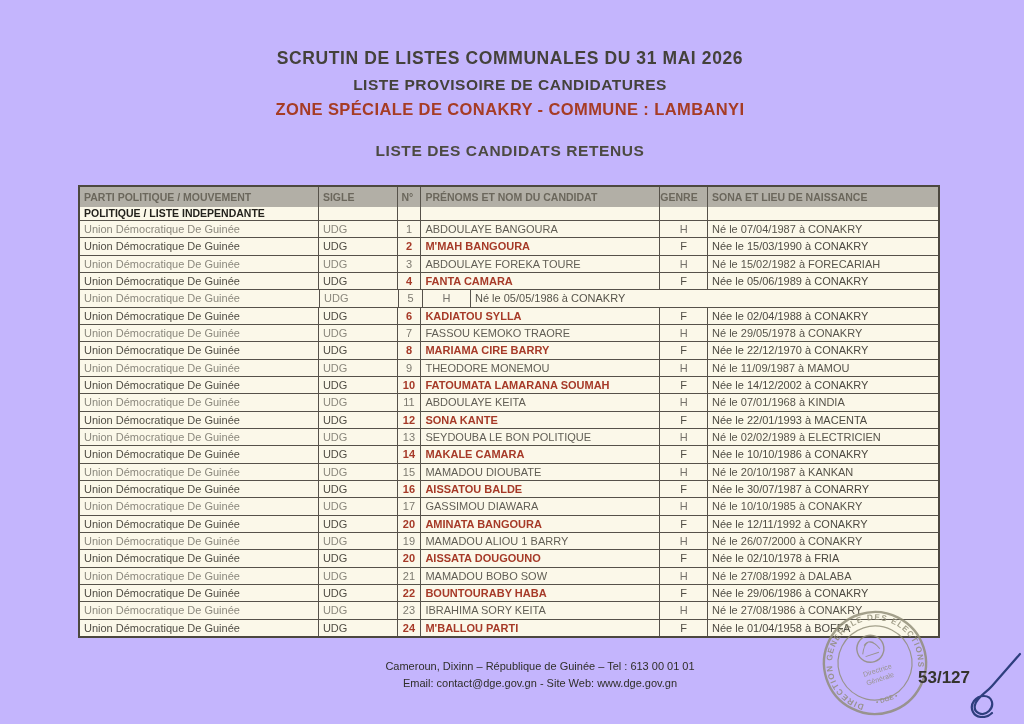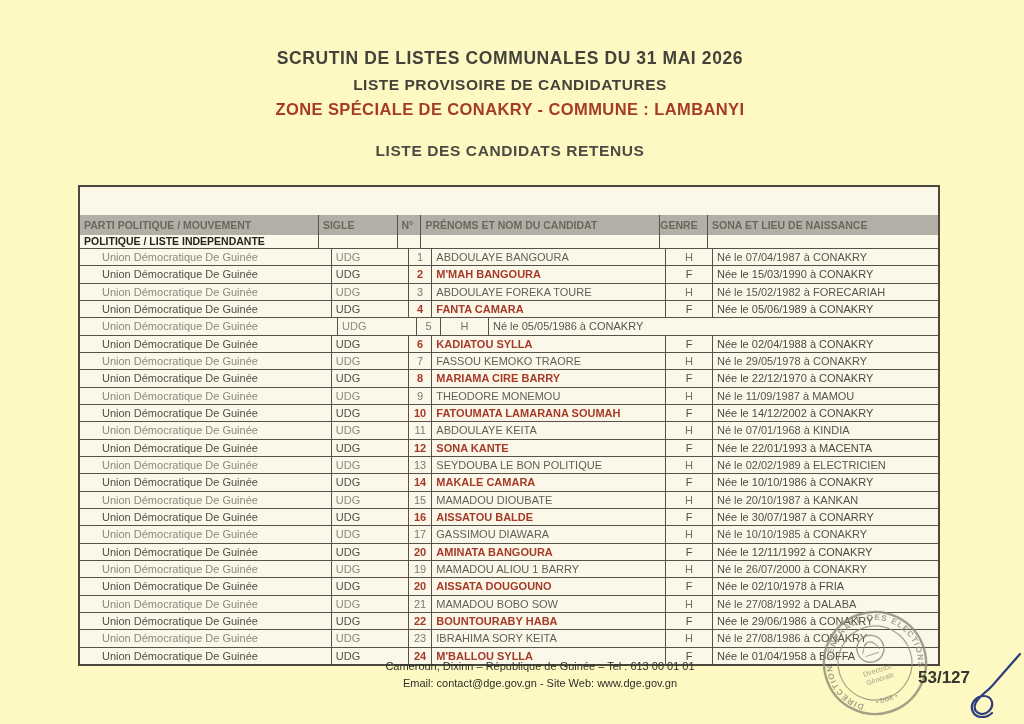--- a/index.html
+++ b/index.html
@@ -1,40 +1,40 @@
 <!DOCTYPE html>
 <html><head>
 <meta charset="utf-8">
 <style>
   html,body{margin:0;padding:0;}
   body{width:1024px;height:724px;overflow:hidden;
        font-family:"Liberation Sans",sans-serif;}
-  .page{position:relative;width:1024px;height:724px;background:#fef9c3;}
+  .page{position:relative;width:1024px;height:724px;background:#c4b5fd;}
 
   
   .titles{position:absolute;left:80px;top:48px;width:860px;text-align:center;}
   .t1{font-size:17.5px;font-weight:bold;letter-spacing:.6px;color:#44423b;}
   .t2{font-size:15.5px;font-weight:bold;letter-spacing:.5px;color:#44423b;margin-top:7px;}
   .t3{font-size:16.5px;font-weight:bold;letter-spacing:.4px;color:#a63c25;margin-top:6px;}
   .t4{font-size:15.5px;font-weight:bold;letter-spacing:.6px;color:#4c4a42;margin-top:23px;}
 
   
   .tbl{position:absolute;left:78px;top:185px;width:862px;
        border:2px solid #4c483f;box-sizing:border-box;background:#fbf8e9;}
   .thead{display:flex;height:33px;
-         background:linear-gradient(to bottom,#b2afa6 0,#b2afa6 20px,#fbf8e9 20px);margin-top:28px;}
+         background:linear-gradient(to bottom,#b2afa6 0,#b2afa6 20px,#fbf8e9 20px);}
   .hc{box-sizing:border-box;border-right:1px solid #56524a;padding:0 0 0 4px;
       font-size:10.5px;font-weight:bold;color:#6b675c;line-height:20px;
       white-space:nowrap;overflow:hidden;}
   .hc:last-child{border-right:none;}
   .hc .l2{display:block;color:#23221d;line-height:13px;}
   .hc .l1{display:block;line-height:20px;}
   .hc.center{text-align:left;padding-left:0;}
 
-  .row{display:flex;height:16.33px;border-top:1px solid #56524a;padding-left:18px;}
+  .row{display:flex;height:16.33px;border-top:1px solid #56524a;}
   .c{box-sizing:border-box;border-right:1px solid #56524a;padding:1px 0 0 4px;
      font-size:11px;line-height:14px;white-space:nowrap;overflow:hidden;}
   .c:last-child{border-right:none;}
   .c.center{text-align:center;padding-left:0;}
 
   .w-party{width:240px;} .w-sigle{width:79px;} .w-num{width:24px;}
   .w-name{width:240px;}  .w-genre{width:48px;} .w-birth{width:231px;}
 
   .row.male .party,.row.male .sigle{color:#8b887d;}
   .row.male .num{color:#7c796f;}
@@ -273,21 +273,21 @@
       <div class="c sigle w-sigle">UDG</div>
       <div class="c num w-num center">23</div>
       <div class="c name w-name">IBRAHIMA SORY KEITA</div>
       <div class="c genre w-genre center">H</div>
       <div class="c birth w-birth">Né le 27/08/1986 à CONAKRY</div>
     </div>
         <div class="row female">
       <div class="c party w-party">Union Démocratique De Guinée</div>
       <div class="c sigle w-sigle">UDG</div>
       <div class="c num w-num center">24</div>
-      <div class="c name w-name">M'BALLOU SYLLA</div>
+      <div class="c name w-name">M'BALLOU PARTI</div>
       <div class="c genre w-genre center">F</div>
       <div class="c birth w-birth">Née le 01/04/1958 à BOFFA</div>
     </div>
       </div>
   </div>
 
   <div class="footer">
     <div>Cameroun, Dixinn – République de Guinée – Tel : 613 00 01 01</div>
     <div>Email: contact@dge.gov.gn  - Site Web: www.dge.gov.gn</div>
   </div>

